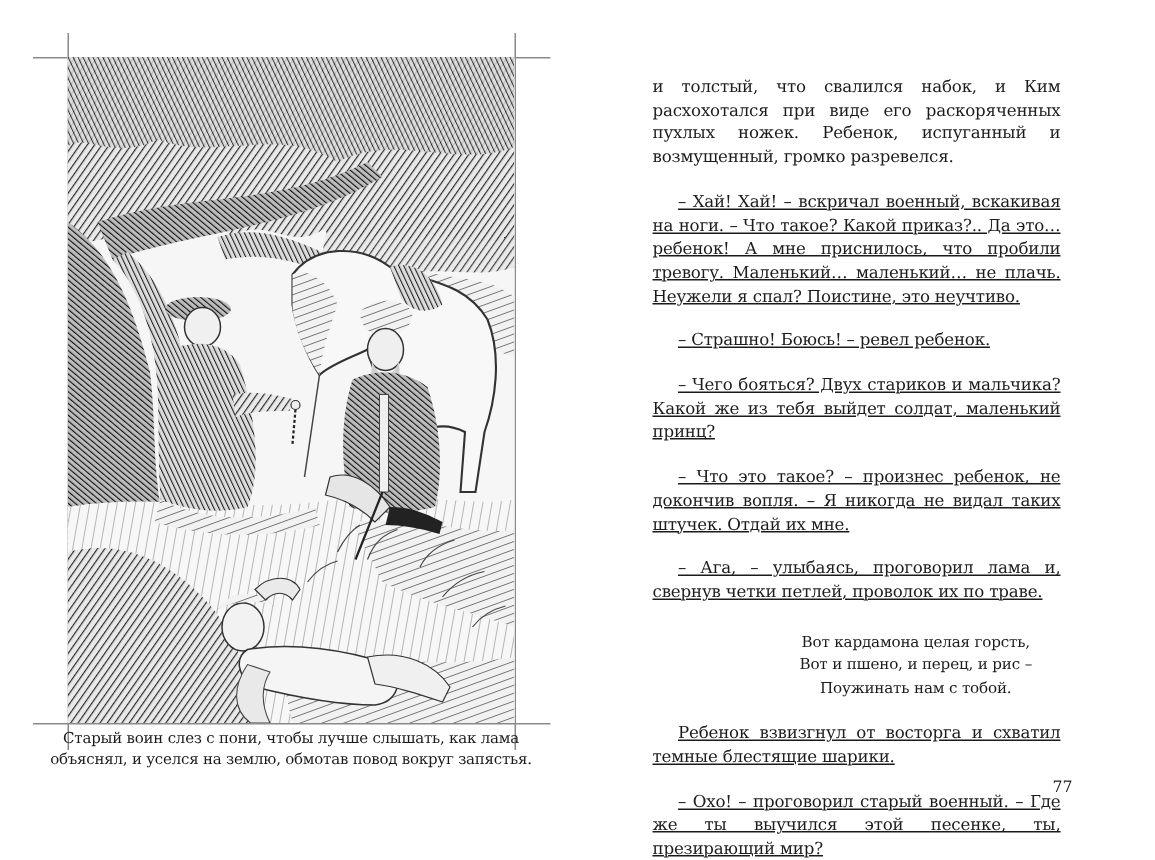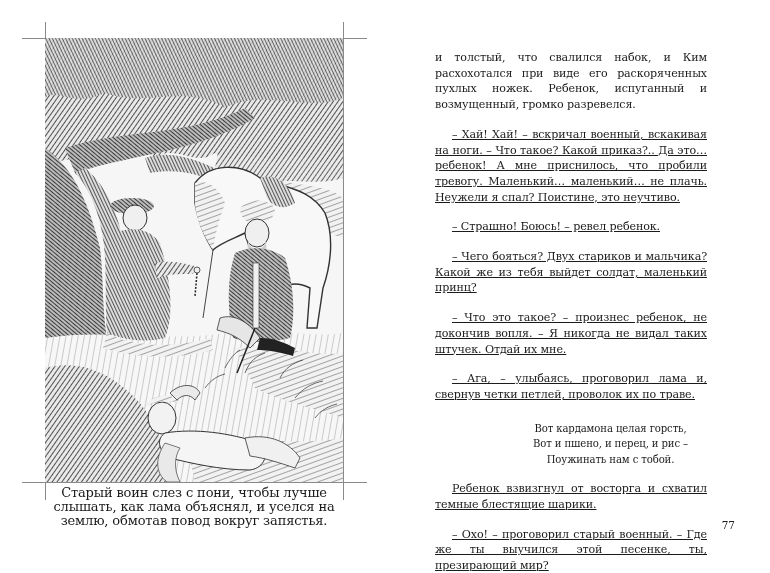--- a/index.html
+++ b/index.html
@@ -11,32 +11,32 @@
 
   
   .illus { position:absolute; left:45px; top:38px; width:298px; height:444px; overflow:hidden;
            background:#f4f4f4; }
   .illus svg { display:block; }
   .crop { position:absolute; background:#8a8a8a; }
   .crop.h { height:1px; }
   .crop.v { width:1px; }
 
   .caption { position:absolute; left:30px; top:486px; width:328px; text-align:center;
-             font-size:13px; line-height:14px; letter-spacing:-0.15px; color:#1a1a1a; }
+             font-size:10px; line-height:14px; letter-spacing:-0.15px; color:#1a1a1a; }
 
   
   .text-block { position:absolute; left:36px; top:36px; width:300px;
                 font-size:11.1px; line-height:15.7px; letter-spacing:-0.12px;
                 text-align:justify; color:#1b1b1b; }
   .text-block p { margin:14px; text-indent:0; }
   .text-block p.ind { text-indent:17px;text-decoration:underline; }
   .text-block p.first { text-indent:0; }
   .poem { margin:18px 0 14px 79px; font-size:10.1px; line-height:15.5px; text-align:center; }
   .poem div { white-space:nowrap; }
-  .page-number { position:absolute; right:35px; top:519px; font-size:10.5px; color:#1b1b1b; }
+  .page-number { position:absolute; right:55px; top:519px; font-size:10.5px; color:#1b1b1b; }
 </style>
 </head>
 <body>
 
 <div class="spread">
 
   <div class="page-left">
 
     <div class="crop h" style="left:22px; top:38px; width:345px;"></div>
     <div class="crop h" style="left:22px; top:482px; width:345px;"></div>

